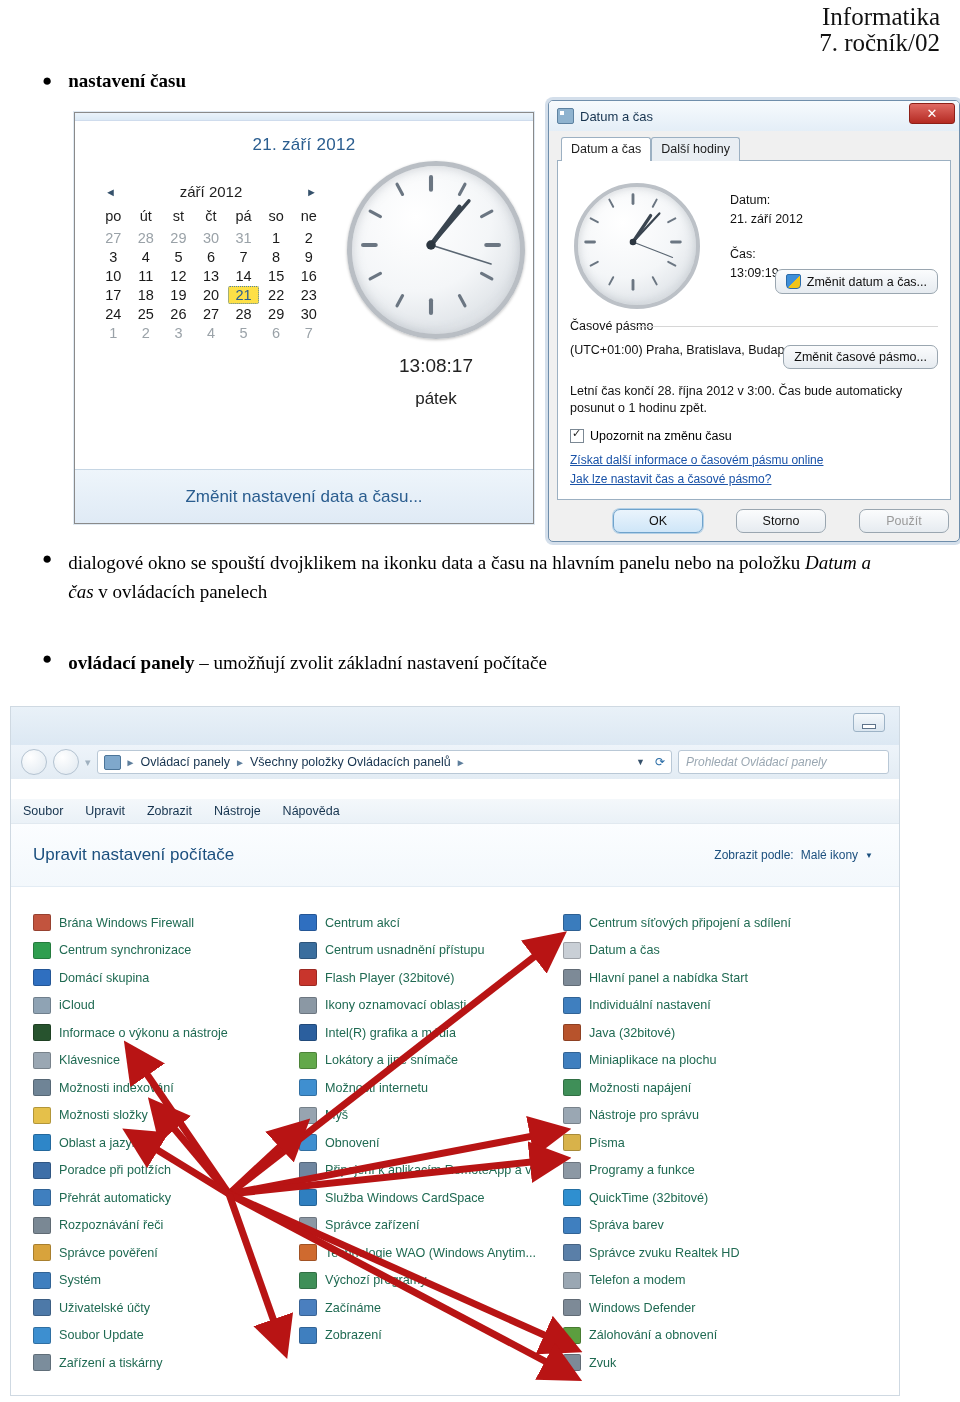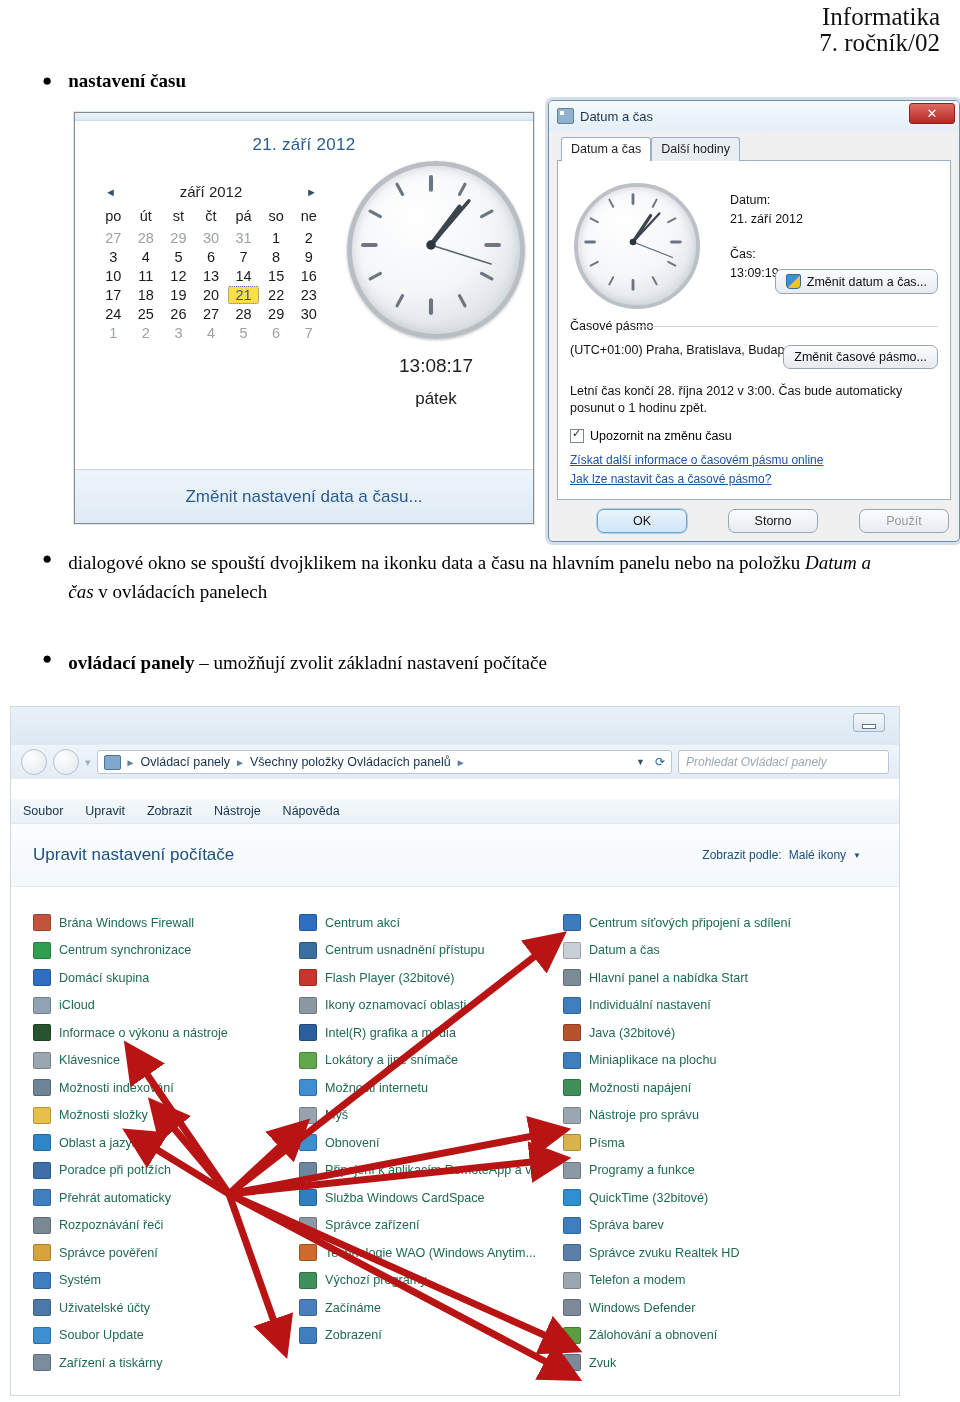--- a/index.html
+++ b/index.html
@@ -98,21 +98,21 @@
     border:1px solid #2b6ba8;border-radius:2px 2px 4px 4px;}
   .tz-head{position:absolute;left:12px;top:158px;font-size:12.5px;color:#111;}
   .tz-rule{position:absolute;left:78px;right:12px;top:165px;height:1px;background:#d6d6d6;}
   .tz-value{position:absolute;left:12px;top:182px;font-size:12.5px;color:#111;}
   .dst-note{position:absolute;left:12px;right:14px;top:222px;font-size:12.5px;color:#111;line-height:17px;}
   .chk-row{position:absolute;left:12px;top:268px;display:flex;align-items:center;gap:6px;font-size:12.5px;}
   .chk{width:12px;height:12px;border:1px solid #7b8894;background:#fff;position:relative;}
   .chk:after{content:"✓";position:absolute;left:1px;top:-3px;font-size:11px;color:#1b1b1b;}
   .link{position:absolute;left:12px;font-size:12px;color:#1a53a8;text-decoration:underline;}
   .link.l1{top:292px;} .link.l2{top:311px;}
-  .dlg-buttons{position:absolute;right:10px;bottom:8px;display:flex;gap:16px;align-items:flex-end;}
+  .dlg-buttons{position:absolute;right:10px;bottom:8px;display:flex;gap:8px;align-items:flex-end;}
   .btn.ok{width:68px;justify-content:center;background:linear-gradient(#eaf4fc,#cfe6f8);
     border-color:#6fa3cc;box-shadow:0 0 0 1px rgba(120,175,220,.5);}
   .btn.storno{width:68px;justify-content:center;}
   .btn.pouzit{width:68px;justify-content:center;color:#9a9a9a;}
 
   
   .para{position:absolute;left:42px;width:850px;font-size:19px;line-height:29px;color:#000;
     display:flex;gap:16px;align-items:flex-start;}
   .para .txt{flex:1;}
   .para.p1{top:548px;}
@@ -144,21 +144,21 @@
   .crumb-sep{color:#5d7e9c;font-size:10px;}
   .addr .dd{position:absolute;right:26px;color:#35506a;font-size:9px;}
   .addr .refresh{position:absolute;right:6px;color:#2d6fa8;font-size:12px;}
   .search{width:195px;height:22px;background:#fff;border:1px solid #b9c8d6;border-radius:3px;
     display:flex;align-items:center;padding:0 7px;font-size:12px;color:#9aa7b2;font-style:italic;}
   .cp-menubar{height:24px;background:linear-gradient(#f4f8fb,#eaf1f7);display:flex;align-items:center;
     gap:22px;padding:0 12px;font-size:12.5px;color:#15334e;border-bottom:1px solid #e1e9f0;margin-top:20px;}
   .cp-heading-row{height:62px;background:linear-gradient(#fbfdff,#f3f8fc);
     display:flex;align-items:center;padding:0 22px;border-bottom:1px solid #e3ecf4;position:relative;}
   .cp-heading{font-size:17px;color:#1b4f7e;}
-  .cp-viewby{position:absolute;right:38px;display:flex;align-items:center;gap:7px;font-size:12px;color:#1b4f7e;}
+  .cp-viewby{position:absolute;right:26px;display:flex;align-items:center;gap:7px;font-size:12px;color:#1b4f7e;}
   .cp-viewby .val{color:#1b4f7e;}
   .cp-viewby .caret{font-size:8px;}
   .cp-items{position:relative;padding:22px 0 0 0;height:560px;}
   .cp-col{position:absolute;top:22px;width:258px;}
   .cp-col.c1{left:22px;}
   .cp-col.c2{left:288px;}
   .cp-col.c3{left:552px;width:300px;}
   .cp-item{display:flex;align-items:center;gap:8px;height:27.5px;font-size:12.6px;color:#1f6a52;}
   .cp-item .ic{width:16px;height:15px;border-radius:2px;flex:none;
     border:1px solid rgba(0,0,0,.22);}

